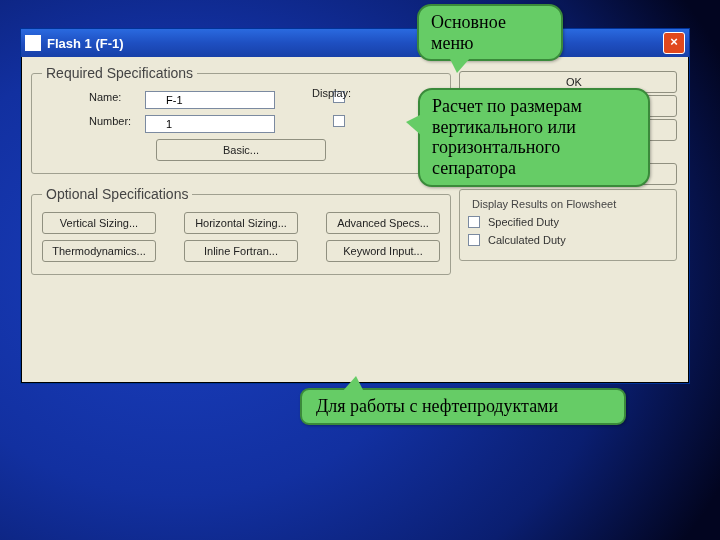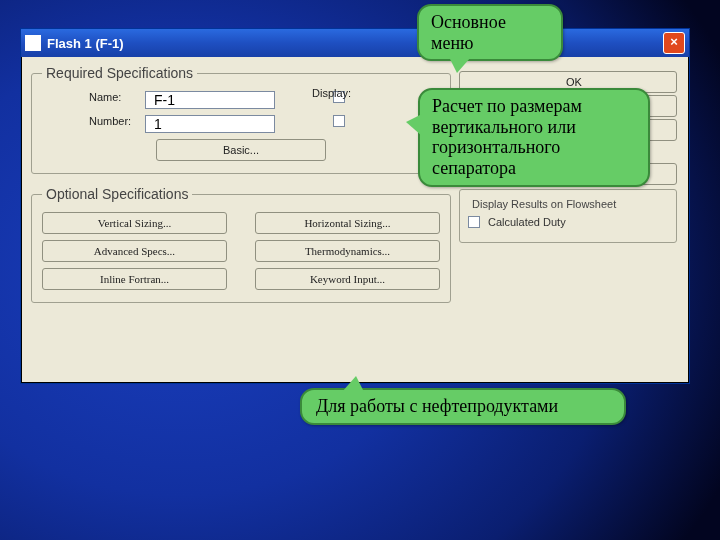--- a/index.html
+++ b/index.html
@@ -85,22 +85,22 @@
   }
   .lbl {
     width: 56px;
     color: #222;
   }
   .tfield {
     width: 130px;
     height: 18px;
     background: #fff;
     border: 1px solid #7b8aa0;
-    padding: 1px 8px;
-    font-size: 14px;
+    padding: 1px 20px;
+    font-size: 11px;
     box-sizing: border-box;
   }
   .disp-col {
     position: absolute;
     left: 280px;
     top: 6px;
     width: 60px;
     text-align: left;
     color: #222;
   }
@@ -127,23 +127,22 @@
     padding: 0 8px;
   }
   .btn.disabled { color: #888; }
   .req-spec { position: relative; width: 398px; }
   .basic-wrap { text-align: center; margin-top: 4px; }
   .basic-wrap .btn { width: 170px; }
 
   .opt-spec { width: 398px; }
   .opt-grid {
     display: grid;
-    grid-template-columns: 1fr 1fr;
+    grid-template-columns: 1fr 1fr 1fr;
     gap: 6px 28px;
-    font-family: Liberation Serif, serif;
   }
   .opt-grid .btn { width: 100%; }
 
   
   .rcol {
     position: absolute;
     left: 438px;
     top: 14px;
     width: 218px;
   }
@@ -178,21 +177,21 @@
     border-radius: 14px;
     color: #000;
     font-family: "Times New Roman", serif;
     font-size: 18px;
     line-height: 1.15;
     padding: 6px 12px;
     box-shadow: 1px 1px 3px rgba(0,0,0,.3);
   }
   .callout.c1 { left: 417px; top: 4px;  width: 118px; }
   .callout.c2 { left: 418px; top: 88px; width: 204px; }
-  .callout.c3 { left: 300px; top: 388px; width: 294px; padding:6px 14px; }
+  .callout.c3 { left: 300px; top: 388px; width: 294px; padding:6px 14px;border-radius:9px; }
 
   
   .tail {
     position: absolute;
     width: 0; height: 0;
   }
   .c1 .tail {
     left: 30px; bottom: -14px;
     border-left: 8px solid transparent;
     border-right: 14px solid transparent;
@@ -263,20 +262,24 @@
 
       <div class="rcol">
         <span class="btn">OK</span>
         <span class="btn disabled">Cancel</span>
         <span class="btn disabled">Help</span>
         <div class="gap"></div>
         <span class="btn">View Results...</span>
 
         <div class="disp-results">
           <div class="leg">Display Results on Flowsheet</div>
+          <div class="crow">
+            <span class="cbox"></span>
+            <span>Specified Duty</span>
+          </div>
           <div class="crow">
             <span class="cbox"></span>
             <span>Calculated Duty</span>
           </div>
         </div>
       </div>
 
     </div>
   </div>
 

